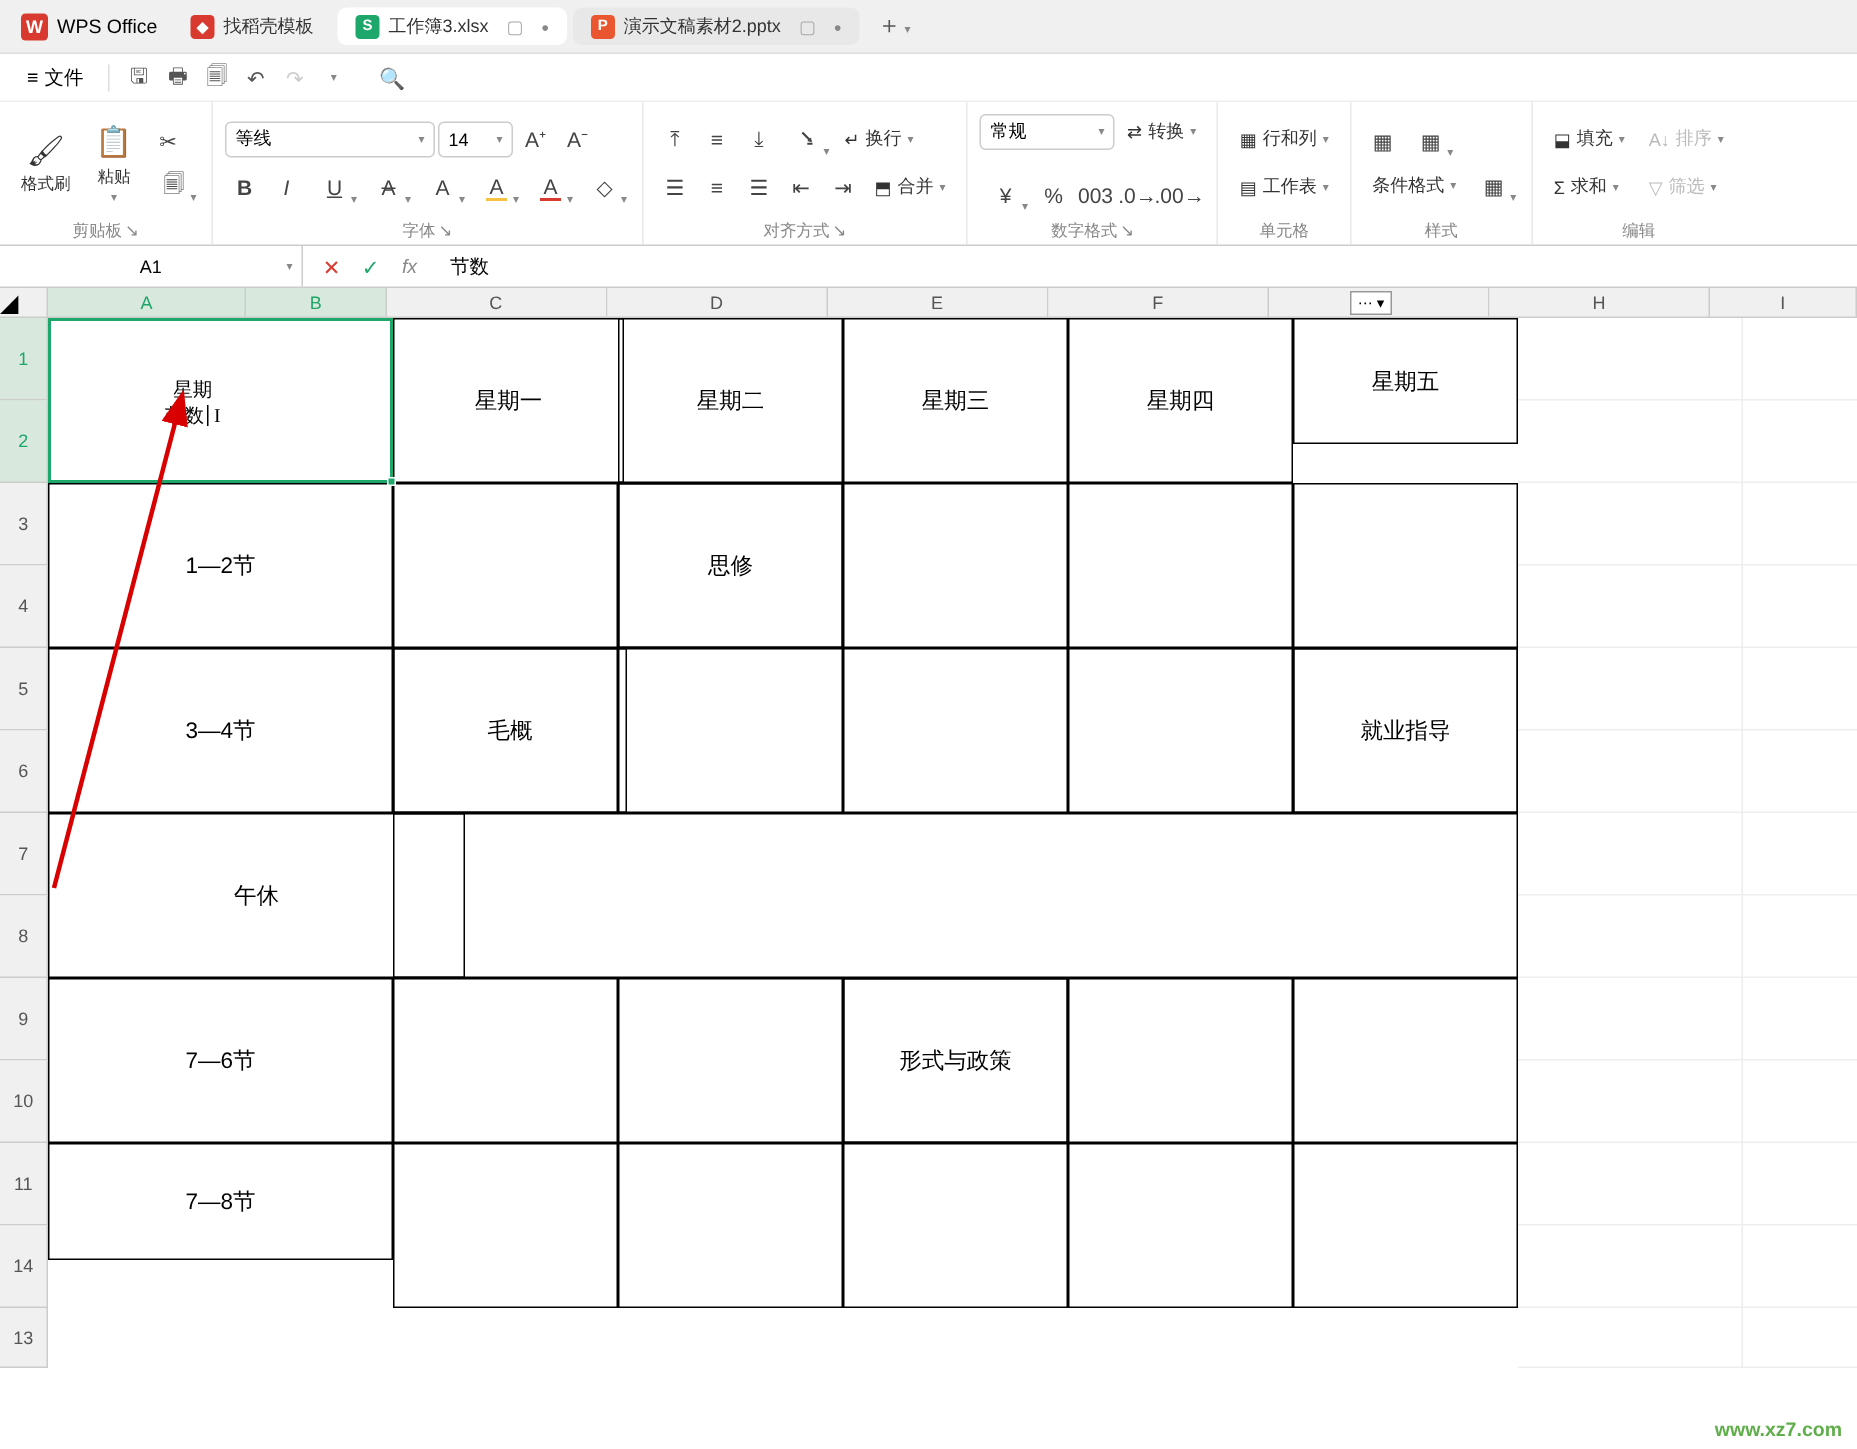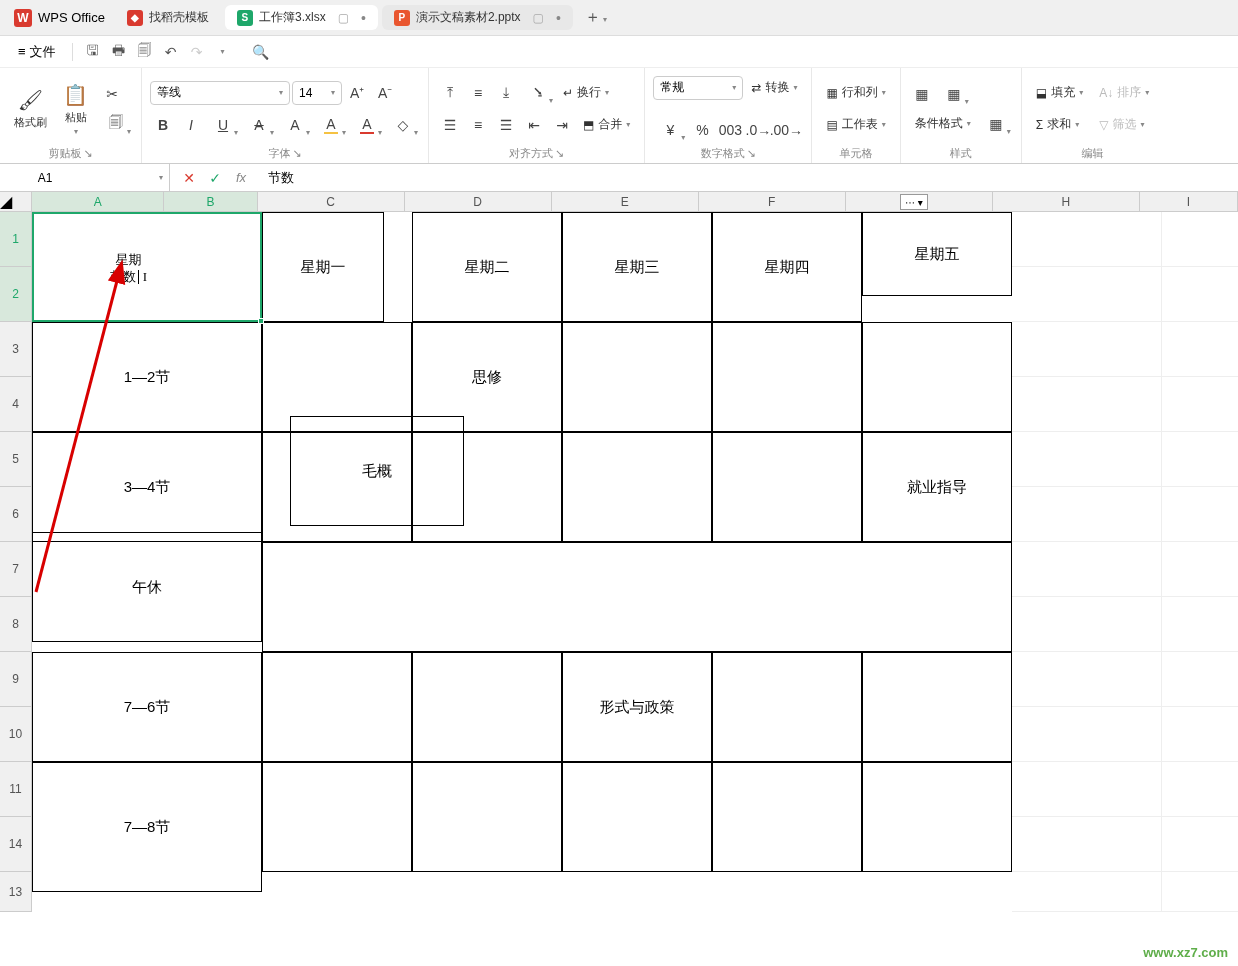--- a/index.html
+++ b/index.html
@@ -44,21 +44,21 @@
 .ribbon-btn-s.dd { width: 34px; position: relative; }
 .ribbon-btn-s.dd::after { content: "▾"; font-size: 8px; position: absolute; right: 2px; bottom: 1px; color: #888; }
 .font-select { width: 140px; height: 24px; border: 1px solid #ccc; border-radius: 4px; padding: 0 6px; font-size: 12px; background: #fff; display: flex; align-items: center; justify-content: space-between; }
 .size-select { width: 50px; height: 24px; border: 1px solid #ccc; border-radius: 4px; padding: 0 6px; font-size: 12px; background: #fff; display: flex; align-items: center; justify-content: space-between; }
 .ribbon-btn-text { display: flex; align-items: center; gap: 4px; padding: 2px 6px; font-size: 12px; cursor: pointer; border-radius: 4px; height: 26px; color: #333; }
 .ribbon-btn-text.disabled { color: #bbb; }
 .corner { cursor: pointer; font-size: 11px; color: #888; }
 
 
 .formula-bar { height: 28px; background: #fff; border-bottom: 1px solid #ccc; display: flex; align-items: center; }
-.name-box { width: 170px; height: 100%; display: flex; align-items: center; justify-content: flex-start; border-right: 1px solid #ccc; position: relative; }
+.name-box { width: 202px; height: 100%; display: flex; align-items: center; justify-content: center; border-right: 1px solid #ccc; position: relative; }
 .name-box input { border: none; outline: none; text-align: center; font-size: 12px; width: 90px; background: transparent; }
 .name-dd { position: absolute; right: 6px; color: #888; font-size: 10px; }
 .fb-btns { display: flex; align-items: center; gap: 4px; padding: 0 8px; }
 .fb-btn { width: 22px; height: 22px; display: flex; align-items: center; justify-content: center; cursor: pointer; font-size: 14px; }
 .fb-x { color: #d93a2f; }
 .fb-check { color: #1ea76a; }
 .fb-fx { color: #888; font-style: italic; font-size: 13px; }
 .fb-input { flex: 1; padding: 0 8px; font-size: 13px; }
 
 
@@ -364,30 +364,30 @@
       <div class="cell" style="left: 1130px; top: 220px; width: 100px; height: 55px;"></div>
       <div class="cell" style="left: 1130px; top: 275px; width: 100px; height: 55px;"></div>
       <div class="cell" style="left: 1130px; top: 330px; width: 100px; height: 55px;"></div>
       <div class="cell" style="left: 1130px; top: 385px; width: 100px; height: 55px;"></div>
       <div class="cell" style="left: 1130px; top: 440px; width: 100px; height: 55px;"></div>
       <div class="cell" style="left: 1130px; top: 495px; width: 100px; height: 55px;"></div>
       <div class="cell" style="left: 1130px; top: 550px; width: 100px; height: 55px;"></div>
       <div class="cell" style="left: 1130px; top: 605px; width: 100px; height: 55px;"></div>
       <div class="cell" style="left: 1130px; top: 660px; width: 100px; height: 40px;"></div>
       <div class="cell bordered" style="left: 0px; top: 0px; width: 230px; height: 110px;"></div>
-      <div class="cell bordered" style="left: 230px; top: 0px; width: 122px; height: 110px; text-align: right;">星期一</div>
+      <div class="cell bordered" style="left: 230px; top: 0px; width: 154px; height: 110px; text-align: right;">星期一</div>
       <div class="cell bordered" style="left: 380px; top: 0px; width: 150px; height: 110px;">星期二</div>
       <div class="cell bordered" style="left: 530px; top: 0px; width: 150px; height: 110px;">星期三</div>
       <div class="cell bordered" style="left: 680px; top: 0px; width: 150px; height: 110px;">星期四</div>
       <div class="cell bordered" style="left: 830px; top: 0px; width: 150px; height: 84px;">星期五</div>
       <div class="cell bordered" style="left: 0px; top: 110px; width: 230px; height: 110px;">1—2节</div>
       <div class="cell bordered" style="left: 0px; top: 220px; width: 230px; height: 110px;">3—4节</div>
-      <div class="cell bordered" style="left: 0px; top: 320px; width: 230px; height: 110px;">午休</div>
+      <div class="cell bordered" style="left: 0px; top: 330px; width: 278px; height: 110px;">午休</div>
       <div class="cell bordered" style="left: 0px; top: 440px; width: 230px; height: 110px;">7—6节</div>
-      <div class="cell bordered" style="left: 0px; top: 550px; width: 230px; height: 130px;">7—8节</div>
+      <div class="cell bordered" style="left: 0px; top: 550px; width: 230px; height: 78px;">7—8节</div>
       <div class="cell bordered" style="left: 230px; top: 110px; width: 150px; height: 110px;"></div>
       <div class="cell bordered" style="left: 230px; top: 220px; width: 150px; height: 110px;"></div>
       <div class="cell bordered" style="left: 230px; top: 440px; width: 150px; height: 110px;"></div>
       <div class="cell bordered" style="left: 230px; top: 550px; width: 150px; height: 110px;"></div>
       <div class="cell bordered" style="left: 380px; top: 110px; width: 150px; height: 110px;"></div>
       <div class="cell bordered" style="left: 380px; top: 220px; width: 150px; height: 110px;"></div>
       <div class="cell bordered" style="left: 380px; top: 440px; width: 150px; height: 110px;"></div>
       <div class="cell bordered" style="left: 380px; top: 550px; width: 150px; height: 110px;"></div>
       <div class="cell bordered" style="left: 530px; top: 110px; width: 150px; height: 110px;"></div>
       <div class="cell bordered" style="left: 530px; top: 220px; width: 150px; height: 110px;"></div>
@@ -396,21 +396,21 @@
       <div class="cell bordered" style="left: 680px; top: 110px; width: 150px; height: 110px;"></div>
       <div class="cell bordered" style="left: 680px; top: 220px; width: 150px; height: 110px;"></div>
       <div class="cell bordered" style="left: 680px; top: 440px; width: 150px; height: 110px;"></div>
       <div class="cell bordered" style="left: 680px; top: 550px; width: 150px; height: 110px;"></div>
       <div class="cell bordered" style="left: 830px; top: 110px; width: 150px; height: 110px;"></div>
       <div class="cell bordered" style="left: 830px; top: 220px; width: 150px; height: 110px;"></div>
       <div class="cell bordered" style="left: 830px; top: 440px; width: 150px; height: 110px;"></div>
       <div class="cell bordered" style="left: 830px; top: 550px; width: 150px; height: 110px;"></div>
       <div class="cell bordered" style="left: 230px; top: 330px; width: 750px; height: 110px;"></div>
       <div class="cell bordered bold" style="left: 380px; top: 110px; width: 150px; height: 110px;">思修</div>
-      <div class="cell bordered bold" style="left: 230px; top: 204px; width: 174px; height: 110px; margin-left: 28px;">毛概</div>
+      <div class="cell bordered bold" style="left: 230px; top: 220px; width: 156px; height: 110px;">毛概</div>
       <div class="cell bordered bold" style="left: 830px; top: 220px; width: 150px; height: 110px;">就业指导</div>
       <div class="cell bordered bold" style="left: 530px; top: 440px; width: 150px; height: 110px;">形式与政策</div>
     </div>
 
   <div class="selection-box" style="left:32px; top:20px; width:230px; height:110px;">
     <div class="selection-handle"></div>
   </div>
 
   <div class="text-cursor" style="left:110px; top:60px;">
     <div>星期</div>

